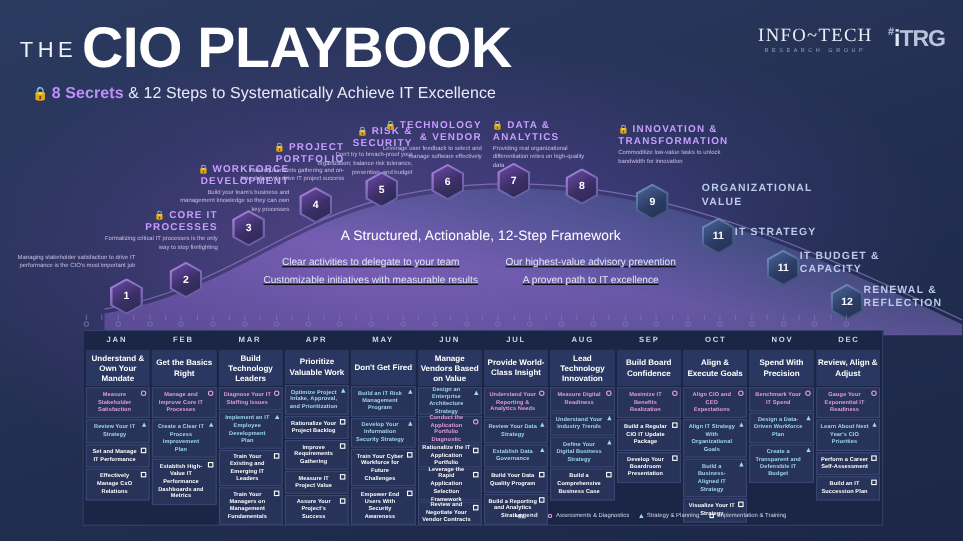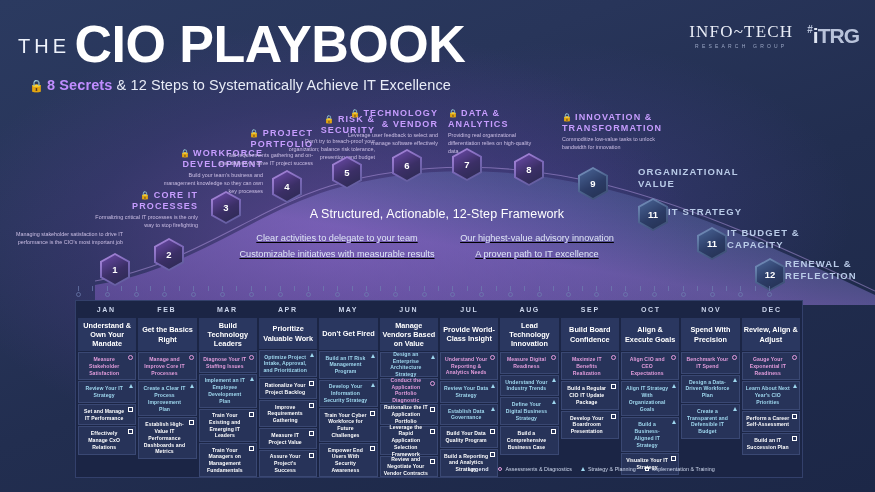--- a/index.html
+++ b/index.html
@@ -249,21 +249,21 @@
     </div>
 
   <div class="centre">
     <h2>A Structured, Actionable, 12-Step Framework</h2>
     <div class="cols">
       <div class="col">
         <p>Clear activities to delegate to your team</p>
         <p>Customizable initiatives with measurable results</p>
       </div>
       <div class="col">
-        <p>Our highest-value advisory innovation</p>
+        <p>Our highest-value advisory prevention</p>
         <p>A proven path to IT excellence</p>
       </div>
     </div>
   </div>
 
   <div class="ticks" id="ticks">
       <i style="left: 0px;"></i>
       <u style="left: -2px;"></u>
       <i style="left: 14.4px;"></i>
       <i style="left: 28.8px;"></i>

